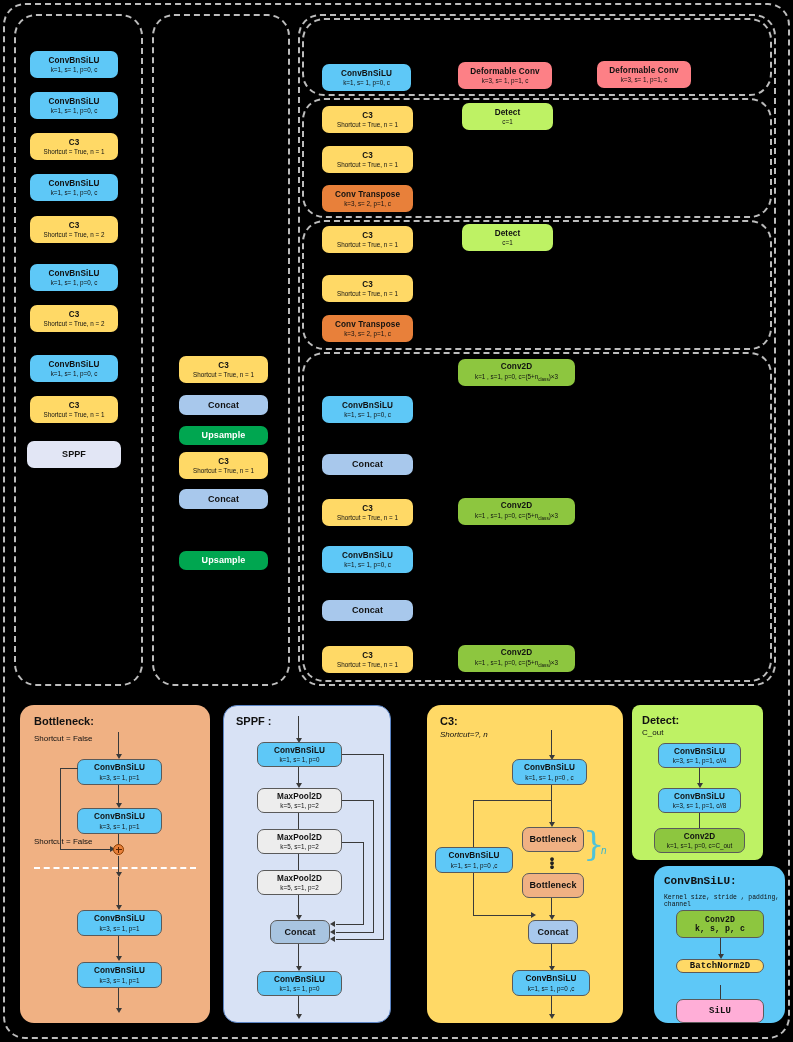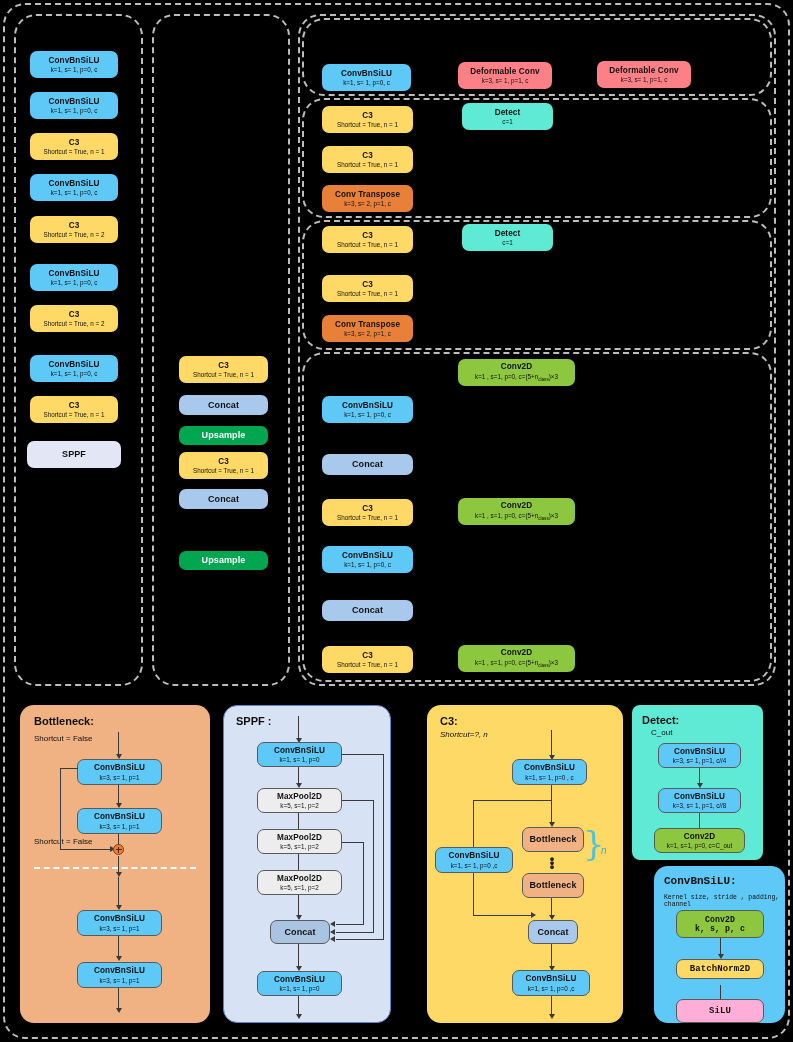--- a/index.html
+++ b/index.html
@@ -32,21 +32,21 @@
   .node.single .t1 { font-size:9px; }
 
   
   .c-blue    { background:#5ec8f7; }
   .c-yellow  { background:#ffd966; }
   .c-lblue   { background:#a8c8ec; }
   .c-green   { background:#00a650; color:#fff; }
   .c-grn2    { background:#8dc63f; }
   .c-red     { background:#fd8086; }
   .c-orange  { background:#e8803a; }
-  .c-teal    { background:#5eead4; }
+  .c-teal    { background:#bef264; }
   .c-lav     { background:#e2e6f5; }
   .c-peach   { background:#f0b183; }
   .c-pink    { background:#ffaed7; }
   .c-white   { background:#ededed; }
   .c-steel   { background:#a8c4e0; }
 
   .node.c-green .t1 { font-size:9px; color:#fff; }
 
   
   .panel { position:absolute; border-radius:14px; }
@@ -432,21 +432,21 @@
   <div class="node c-blue" style="left:85px; top:265px; width:78px; height:26px;">
     <span class="t1">ConvBnSiLU</span>
     <span class="t2">k=1, s= 1, p=0 ,c</span>
     </div>
 
   <div class="arrow" style="left:124px; top:291px; height:18px;"></div>
 </div>
 
 <div class="panel c-teal" style="left:632px; top:705px; width:131px; height:155px;border-radius:8px;">
   <div class="panel-title" style="left:10px; top:9px;">Detect:</div>
-  <div class="panel-sub" style="left:10px; top:23px;margin-left:9px;">C_out</div>
+  <div class="panel-sub" style="left:10px; top:23px;">C_out</div>
 
   <div class="node c-blue" style="left:26px; top:38px; width:83px; height:25px;">
     <span class="t1">ConvBnSiLU</span>
     <span class="t2">k=3, s= 1, p=1, c//4</span>
     </div>
 
   <div class="arrow" style="left:67px; top:63px; height:15px;"></div>
 
   <div class="node c-blue" style="left:26px; top:83px; width:83px; height:25px;">
     <span class="t1">ConvBnSiLU</span>
@@ -465,21 +465,21 @@
   <div class="panel-title" style="left:10px; top:9px;">ConvBnSiLU:</div>
   <div class="panel-sub" style="left:10px; top:28px; font-size:6.4px;">Kernel size, stride , padding, channel</div>
 
   <div class="node c-grn2" style="left:22px; top:44px; width:88px; height:28px;">
     <span class="t1">Conv2D</span>
     <span class="t1">k, s, p, c</span>
     </div>
 
   <div class="arrow" style="left:66px; top:72px; height:16px;"></div>
 
-  <div class="node c-yellow single" style="left:22px; top:93px; width:88px; height:20px;">
+  <div class="node c-yellow single" style="left:22px; top:93px; width:88px; height:14px;">
     <span class="t1">BatchNorm2D</span>
     </div>
 
   <div class="arrow" style="left:66px; top:119px; height:14px;"></div>
 
   <div class="node c-pink single" style="left:22px; top:133px; width:88px; height:24px;">
     <span class="t1">SiLU</span>
     </div>
 </div>
 

